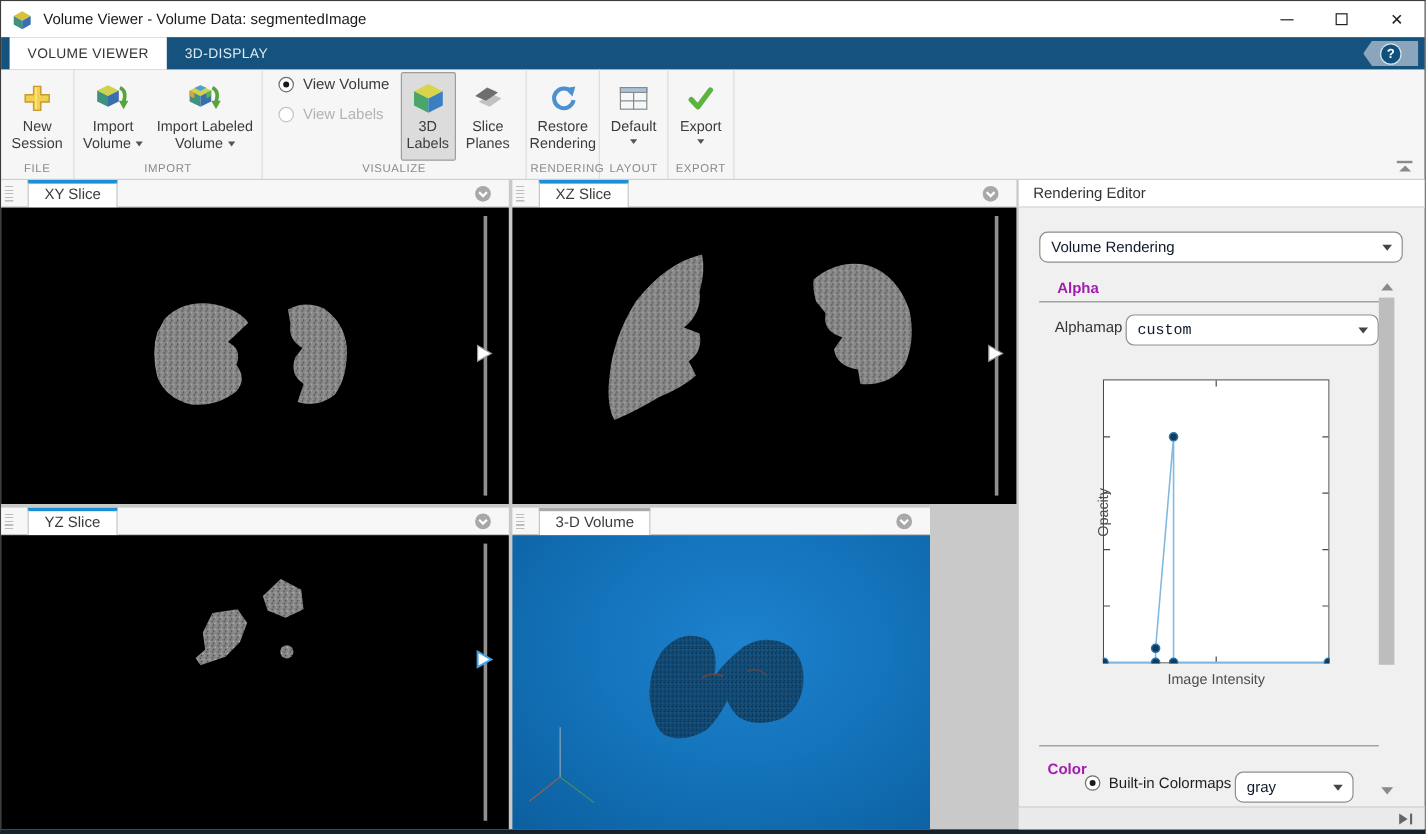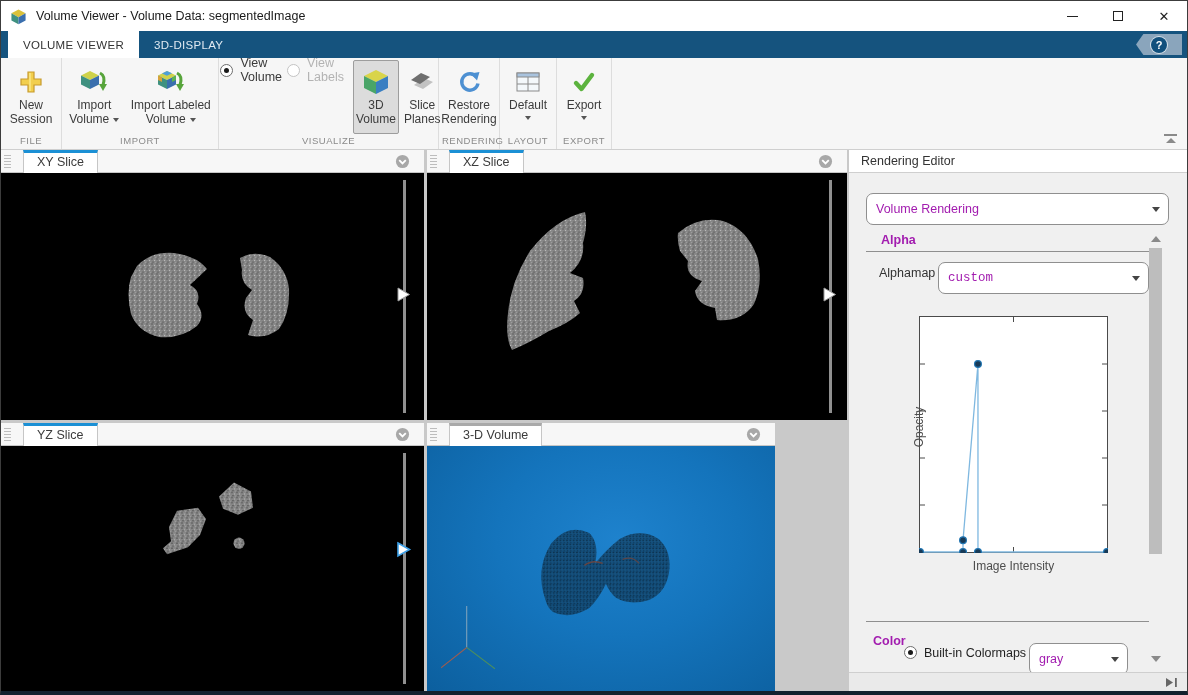--- a/index.html
+++ b/index.html
@@ -30,21 +30,21 @@
   .rgroup-items { flex:1; display:flex; justify-content:center; align-items:stretch; gap:1px; padding:0 2px; }
   .rgroup-label { text-align:center; font-size:9.5px; color:#8a8a8a; letter-spacing:.5px; padding:1px 3px 3px; white-space:nowrap; }
   .rbtn { display:flex; flex-direction:column; align-items:center; padding:5px 3px 1px; font-size:12px; color:#3c3c3c;
     text-align:center; line-height:1.18; border:1px solid transparent; border-radius:2px; cursor:default; }
   .rbtn .ricon { height:32px; display:flex; align-items:center; justify-content:center; }
   .rbtn.selected { background:#dcdcdc; border-color:#9d9d9d; }
   .rlabel { max-width:86px; }
   .da { display:inline-block; width:0; height:0; border-left:3.5px solid transparent; border-right:3.5px solid transparent;
     border-top:4px solid #555; margin-left:4px; vertical-align:middle; }
   .da-below { margin:4px 0 0 0; }
-  .radio-col { display:flex; justify-content:space-between; gap:5px; padding:0 8px; }
+  .radio-col { display:flex; flex-direction:column; justify-content:flex-start; gap:5px; padding:0 8px; }
   .radio-row { display:flex; align-items:center; gap:7px; font-size:12.5px; color:#3a3a3a; height:20px; }
   .radio-row.disabled { color:#b3b3b3; }
   .rc { width:13px; height:13px; border:1px solid #6d6d6d; border-radius:50%; position:relative; background:#fff; flex:0 0 auto; }
   .rc.checked::after { content:""; position:absolute; inset:3px; border-radius:50%; background:#1a1a1a; }
   .radio-row.disabled .rc { border-color:#c4c4c4; }
   .ribbon-collapse { position:absolute; right:10px; bottom:6px; width:13px; height:9px; }
   .ribbon-collapse .bar { width:13px; height:2px; background:#8a8a8a; margin-bottom:2px; }
   .ribbon-collapse .tri { width:0; height:0; margin:0 auto; border-left:5px solid transparent; border-right:5px solid transparent; border-bottom:5px solid #8a8a8a; }
 
   
@@ -65,22 +65,22 @@
   .panel-body { flex:1; position:relative; overflow:hidden; background:#000; }
   .vol-body { background:radial-gradient(ellipse at 55% 38%, #1e82cd 0%, #1474bc 45%, #0c5f9e 100%); }
   .slice-svg { position:absolute; inset:0; width:100%; height:100%; }
   .slider-track { position:absolute; width:3px; background:#909090; }
   .slider-thumb { position:absolute; width:16px; height:17px; }
 
   
   .editor { flex:1; position:relative; background:#f0f0f0; margin-left:2px; }
   .editor-header { height:23px; background:#fff; border-bottom:1px solid #cfcfcf; display:flex; align-items:center; padding-left:12px;
     font-size:12.5px; color:#333; }
-  .dd { position:absolute; background:#fff; border:1px solid #8f8f8f; border-radius:7px; font-size:12.5px; color:#a21caf;
-    display:flex; align-items:center; padding:0 22px 0 9px; height:32px; white-space:nowrap; overflow:hidden; }
+  .dd { position:absolute; background:#fff; border:1px solid #8f8f8f; border-radius:7px; font-size:12.5px; color:#0f172a;
+    display:flex; align-items:center; padding:0 22px 0 9px; height:26px; white-space:nowrap; overflow:hidden; }
   .dd-arrow { position:absolute; right:8px; top:50%; margin-top:-2px; width:0; height:0;
     border-left:4px solid transparent; border-right:4px solid transparent; border-top:5px solid #444; }
   .section-h { position:absolute; font-size:12.5px; font-weight:bold; color:#a21caf; }
   .section-line { position:absolute; height:1px; background:#8f8f8f; }
   .ed-label { position:absolute; font-size:12.5px; color:#333; }
   .plot-frame { position:absolute; left:70px; top:166px; background:#fff; }
   .axis-ylabel { position:absolute; left:40px; top:270px; font-size:12px; color:#4d4d4d; transform:rotate(-90deg); transform-origin:center; width:60px; text-align:center; }
   .axis-xlabel { position:absolute; left:70px; top:409px; width:189px; text-align:center; font-size:12px; color:#4d4d4d; }
   .ed-radio { position:absolute; left:55px; top:496px; }
   .ed-radio-label { position:absolute; left:75px; top:496px; font-size:12.5px; color:#1f1f1f; }
@@ -188,21 +188,21 @@
           </div>
         </div>
         <div class="rbtn selected" style="width:46px">
           <span class="ricon">
             <svg width="26" height="26" viewBox="0 0 26 26">
               <polygon points="13,1 25,7 13,13 1,7" fill="#d9d44a"></polygon>
               <polygon points="1,7 13,13 13,25 1,19" fill="#4aa568"></polygon>
               <polygon points="25,7 13,13 13,25 25,19" fill="#3a7fc2"></polygon>
             </svg>
           </span>
-          <span class="rlabel" style="max-width:44px">3D Volume</span>
+          <span class="rlabel" style="max-width:44px">3D Labels</span>
         </div>
         <div class="rbtn" style="width:52px">
           <span class="ricon">
             <svg width="26" height="24" viewBox="0 0 26 24">
               <polygon points="5,15 15,8 24,12 14,19" fill="#c2c2c2"></polygon>
               <polygon points="2,10 12,3 21,7 11,14" fill="#6e6e6e"></polygon>
             </svg>
           </span>
           <span class="rlabel" style="max-width:48px">Slice Planes</span>
         </div>

